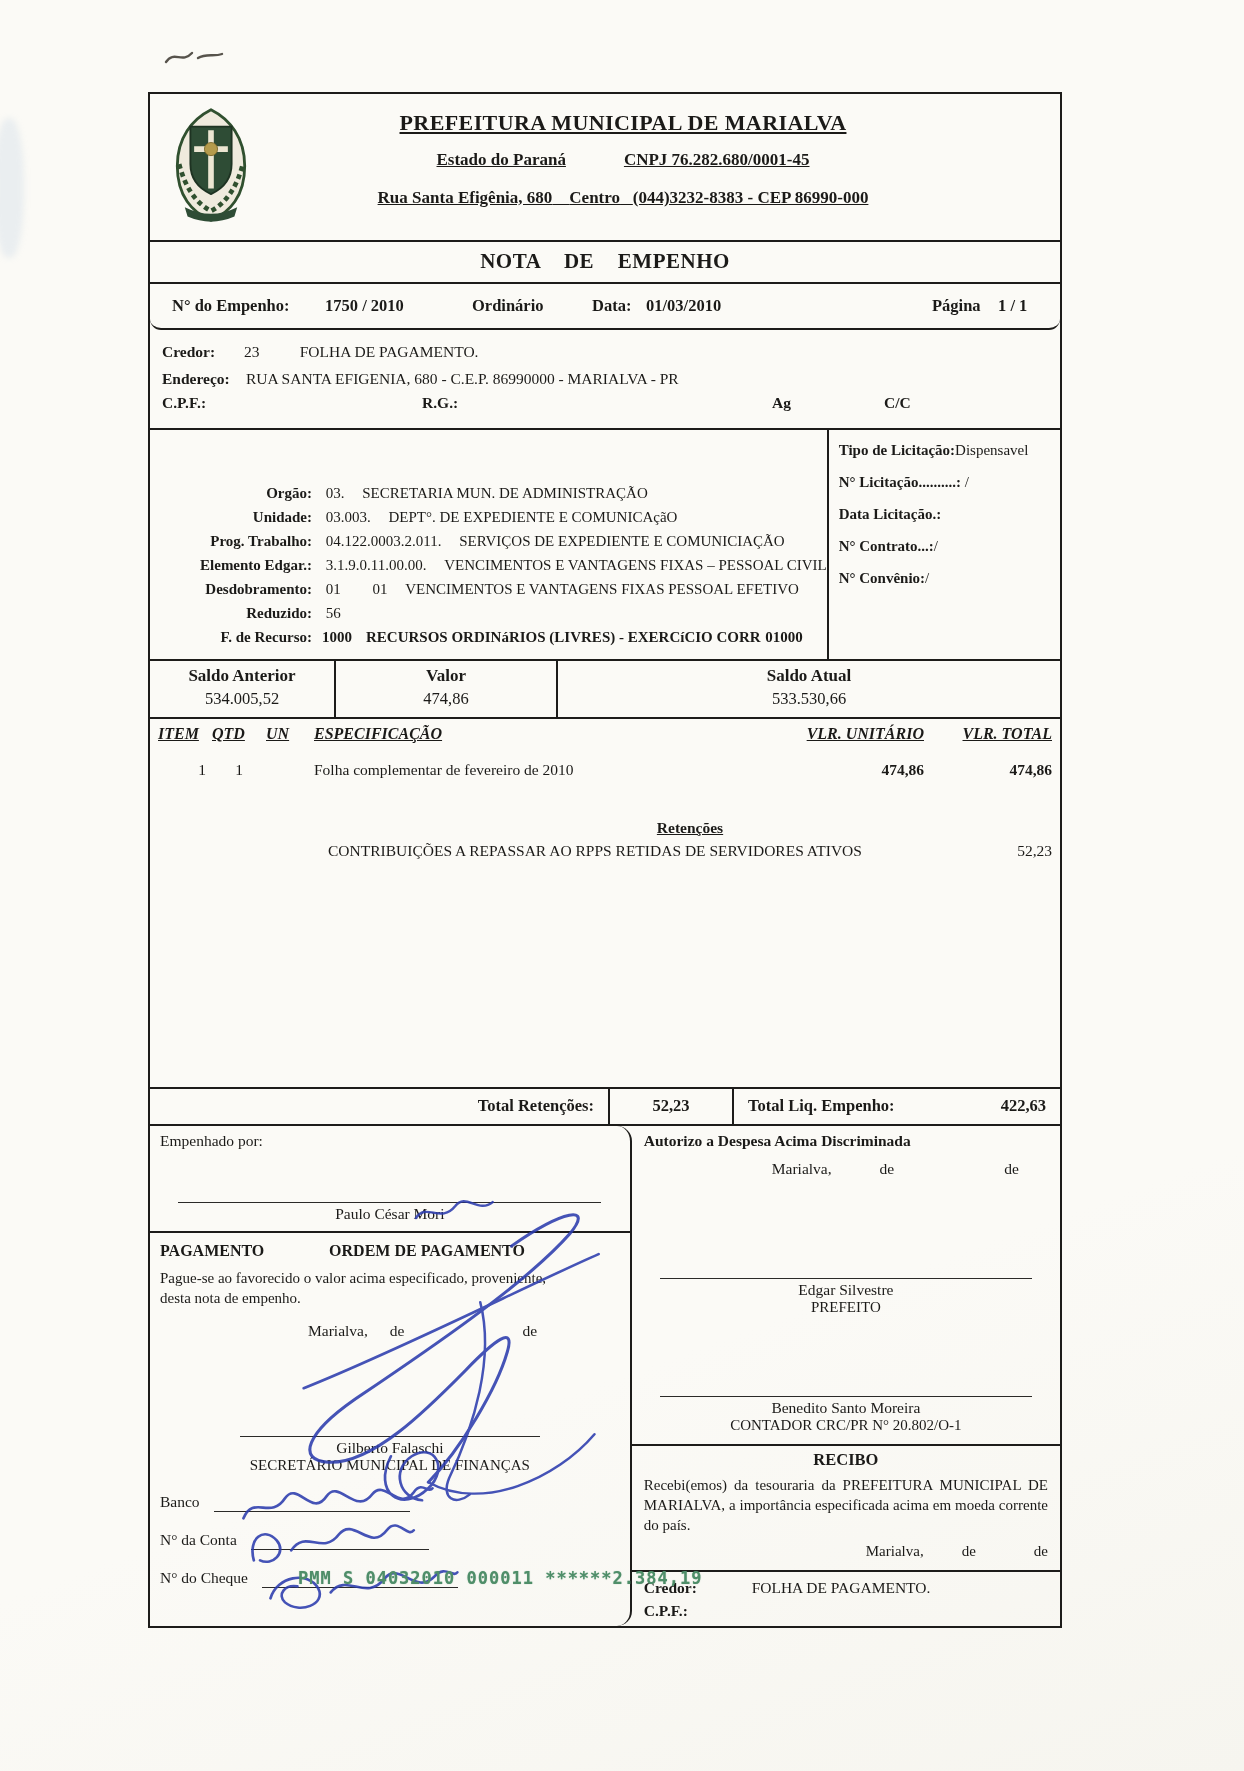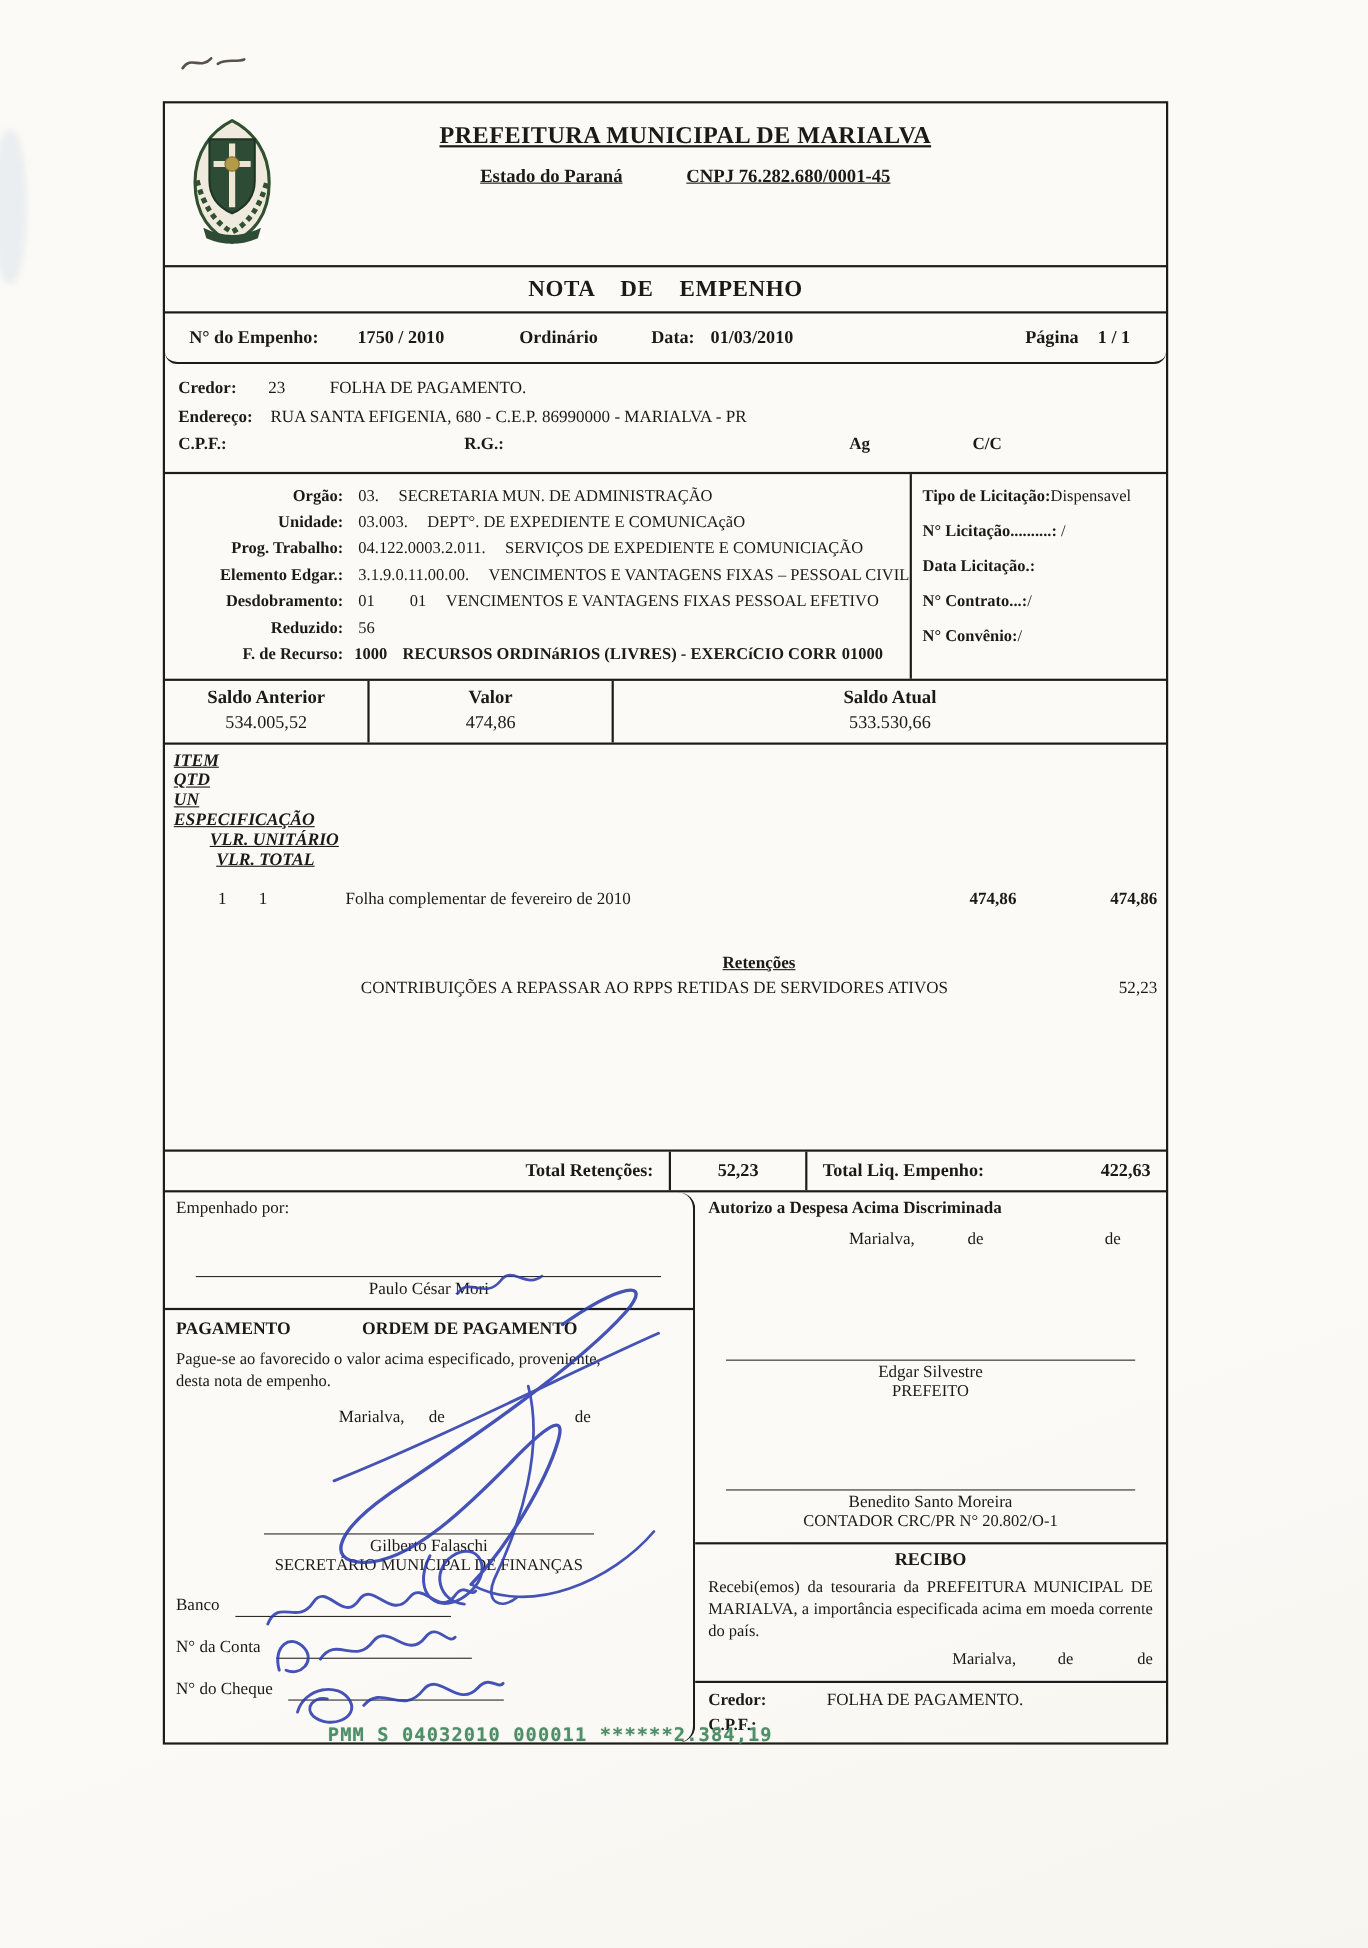--- a/index.html
+++ b/index.html
@@ -41,21 +41,21 @@
   .c-line { line-height:27px; white-space:nowrap; }
   .c-l1 .lbl { display:inline-block; width:78px; font-weight:bold; }
   .c-code { display:inline-block; width:52px; }
   .c-l2 .lbl { display:inline-block; width:80px; font-weight:bold; }
   .c-l3 { position:relative; height:26px; }
   .c-l3 span { position:absolute; font-weight:bold; top:2px; }
   .p-cpf { left:0px; } .p-rg { left:260px; } .p-ag { left:610px; } .p-cc { left:722px; }
 
   
   .org-block { display:flex; border-bottom:2px solid #1d1c1a; }
-  .org-left { flex:1; padding:8px 0 10px 4px; font-size:15px; }
+  .org-left { flex:1; padding:8px 0 10px 4px; font-size:15px;margin-top:43px; }
   .org-row { line-height:24px; white-space:nowrap; }
   .org-row .lbl { display:inline-block; width:158px; text-align:right; font-weight:bold; }
   .org-row .code { margin-left:10px; }
   .org-row .code2 { margin-left:28px; }
   .org-row .desc { margin-left:14px; }
   .rec-row { display:flex; align-items:baseline; }
   .rec-row .num { margin-left:auto; margin-right:24px; font-weight:bold; }
   .org-right { width:234px; border-left:2px solid #1d1c1a; padding:10px 4px 8px 10px; font-size:15px; }
   .lic-row { line-height:21px; margin-bottom:11px; white-space:nowrap; }
   .lic-row .lbl { font-weight:bold; }
@@ -65,21 +65,21 @@
   .dot-cell { padding:5px 0 8px; }
   .dc0 { width:224px; border-right:2px solid #1d1c1a; }
   .dc1 { width:186px; border-right:2px solid #1d1c1a; }
   .dc2 { width:222px; border-right:2px solid #1d1c1a; }
   .dc3 { flex:1; }
   .d-label { font-size:17px; font-weight:bold; }
   .d-value { font-size:16.5px; margin-top:3px; }
 
   
   .itens { min-height:368px; padding:6px 8px 0; }
-  .it-head { display:flex; font-weight:bold; font-style:italic; font-size:16px;flex-direction:column; }
+  .it-head { display:flex; font-weight:bold; font-style:italic; font-size:16px; }
   .it-head span { text-decoration:underline; }
   .col-item { width:54px; } .col-qtd { width:54px; } .col-un { width:48px; }
   .col-espec { flex:1; } .col-unit { width:150px; text-align:right; } .col-total { width:128px; text-align:right; }
   .it-row { display:flex; margin-top:18px; font-size:15.5px; }
   .it-row .col-item { text-align:right; padding-right:6px; }
   .it-row .col-qtd { text-align:center; }
   .retencoes { margin:40px 0 0 170px; font-size:15.5px;text-align:center; }
   .ret-title { font-weight:bold; text-decoration:underline; }
   .ret-row { display:flex; justify-content:space-between; margin-top:5px; }
 
@@ -146,20 +146,23 @@
           <path d="M50,26 v62 M32,46 h36" stroke="#ece6d2" stroke-width="6" fill="none"></path>
           <circle cx="50" cy="46" r="7" fill="#b49b4c" stroke="#7d6a2e"></circle>
           <path d="M22,108 q28,14 56,0 l-3,10 q-25,11 -50,0 z" fill="#2e4c35"></path>
         </svg>
       </div>
       <div class="header-text">
         <div class="h-title">PREFEITURA MUNICIPAL DE MARIALVA</div>
         <div class="h-sub">
           <span class="u">Estado do Paraná</span><span class="gap"></span><span class="u">CNPJ 76.282.680/0001-45</span>
         </div>
+        <div class="h-addr">
+          <span>Rua Santa Efigênia, 680</span>&nbsp;&nbsp;&nbsp;&nbsp;<span>Centro</span>&nbsp;&nbsp;&nbsp;<span>(044)3232-8383  -  CEP 86990-000</span>
+        </div>
       </div>
     </div>
 
     <div class="nota-bar">NOTA DE EMPENHO</div>
 
     <div class="emp-row">
       <span class="e-label">N° do Empenho:</span>
       <span class="e-num">1750 / 2010</span>
       <span class="e-tipo">Ordinário</span>
       <span class="e-dlabel">Data:</span>

